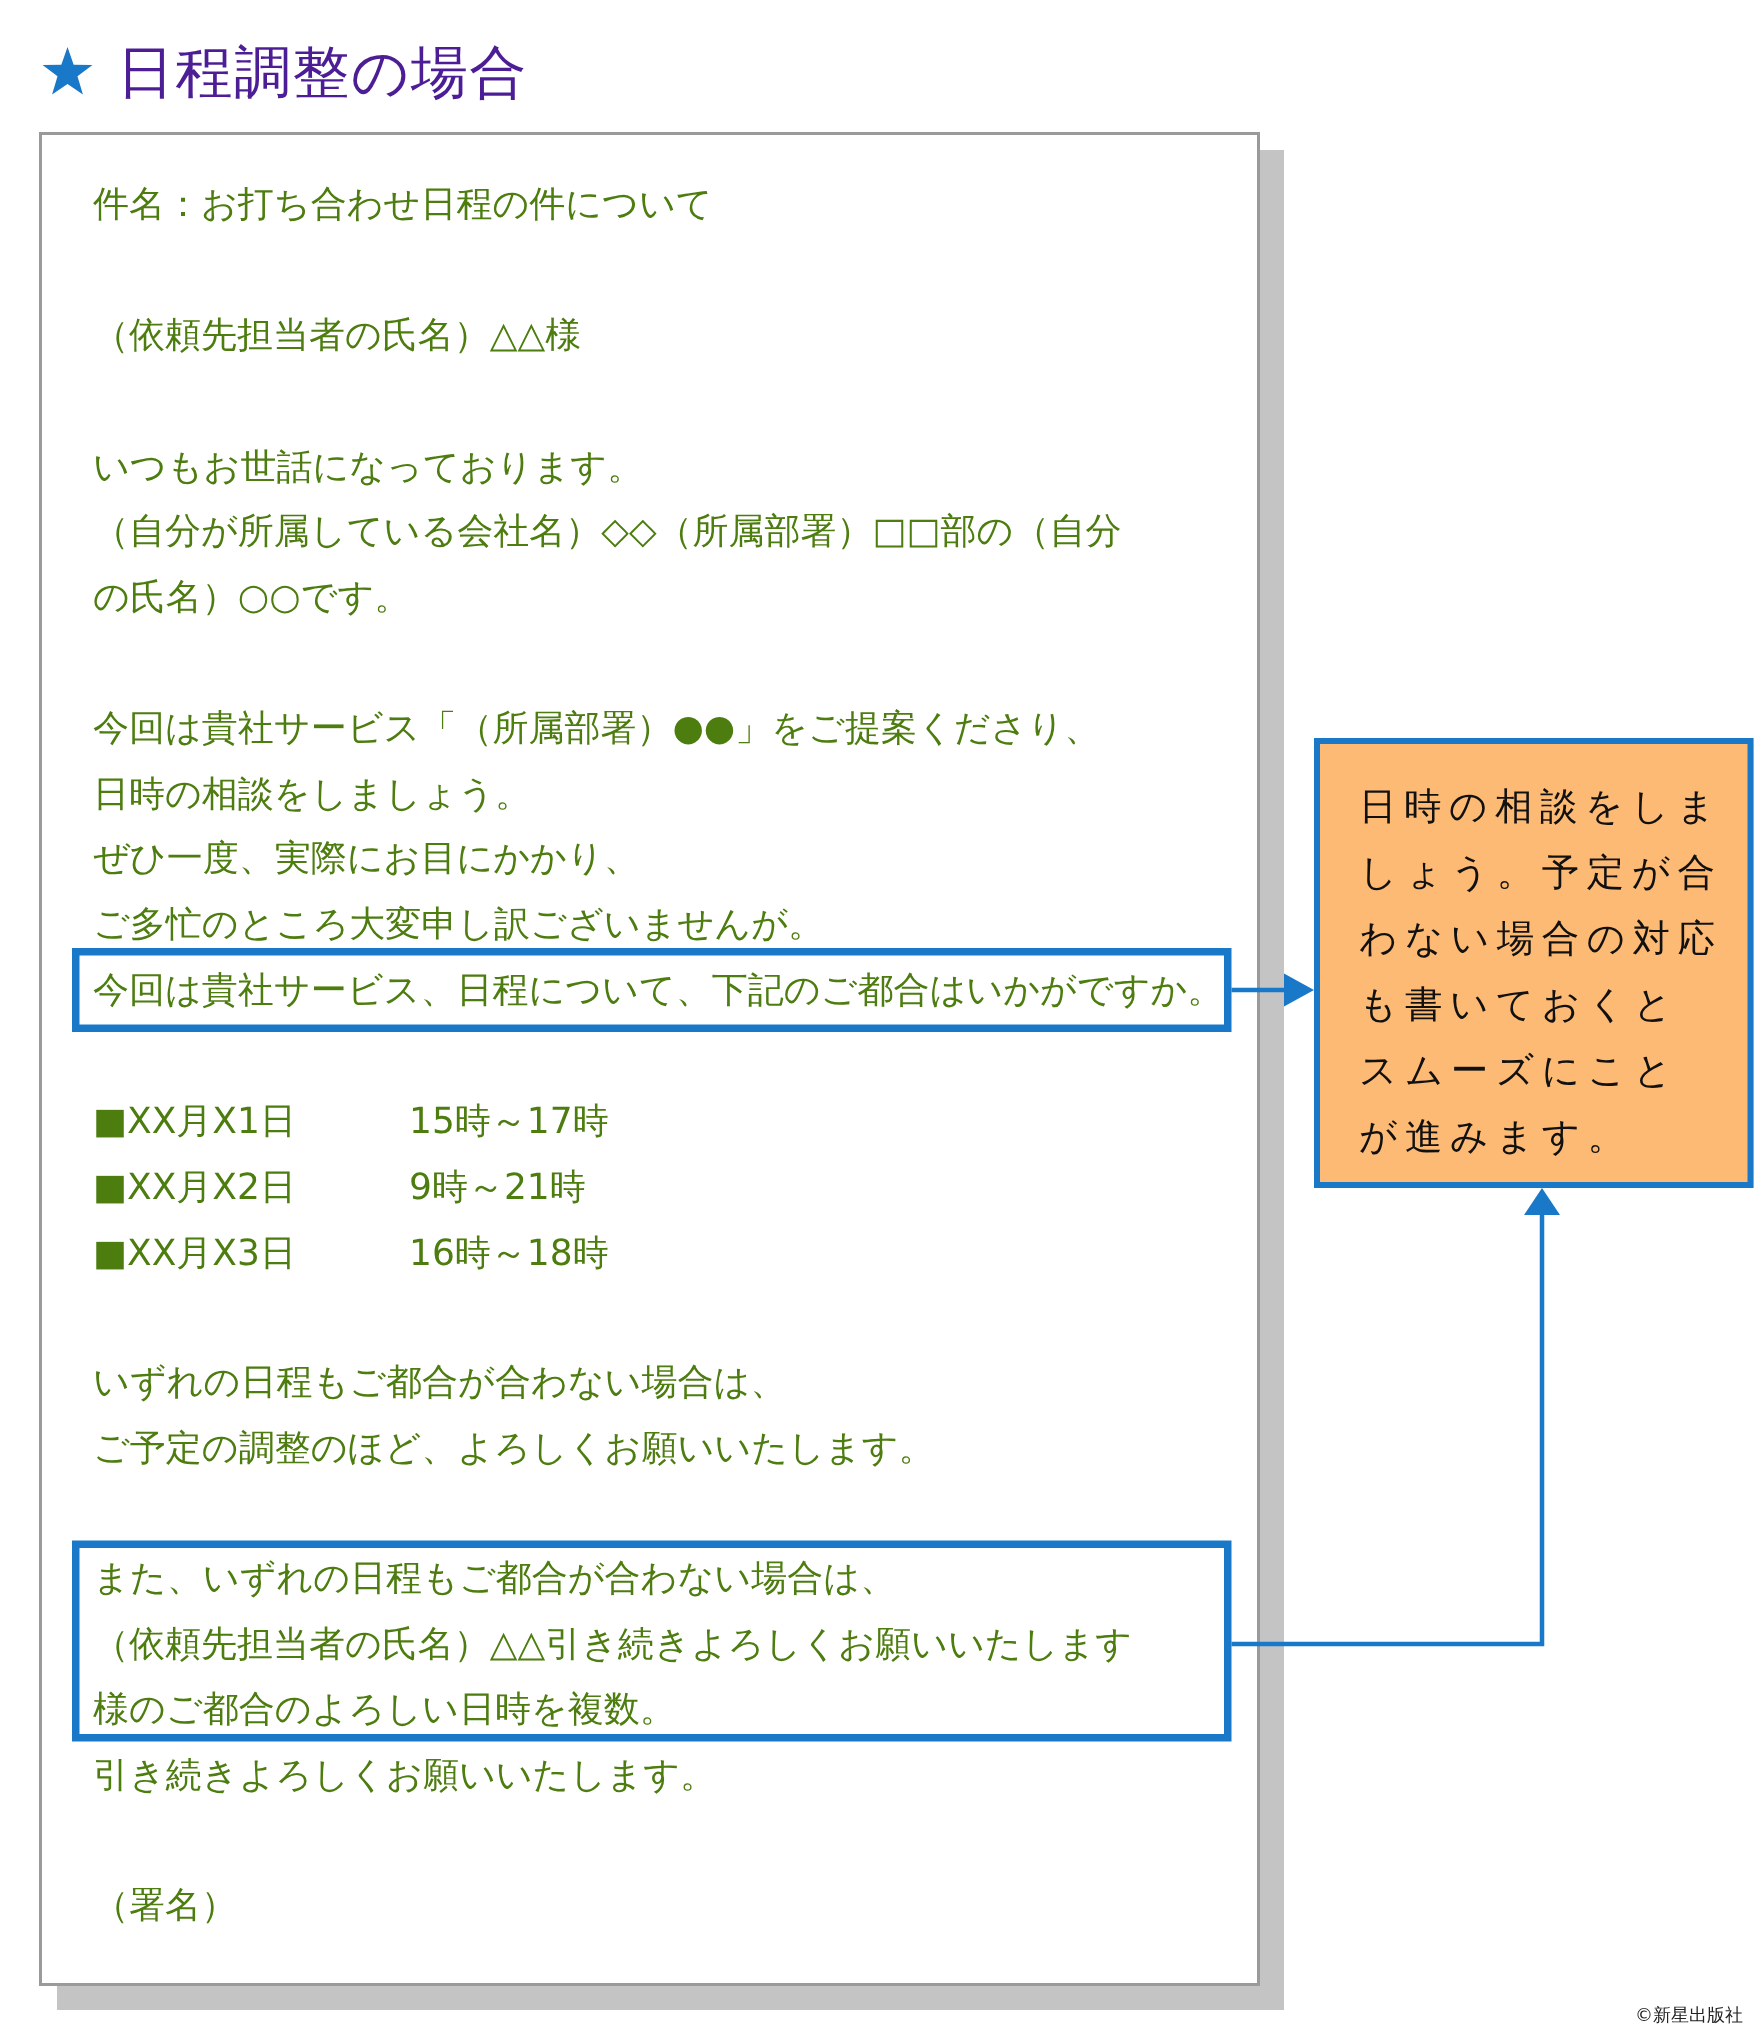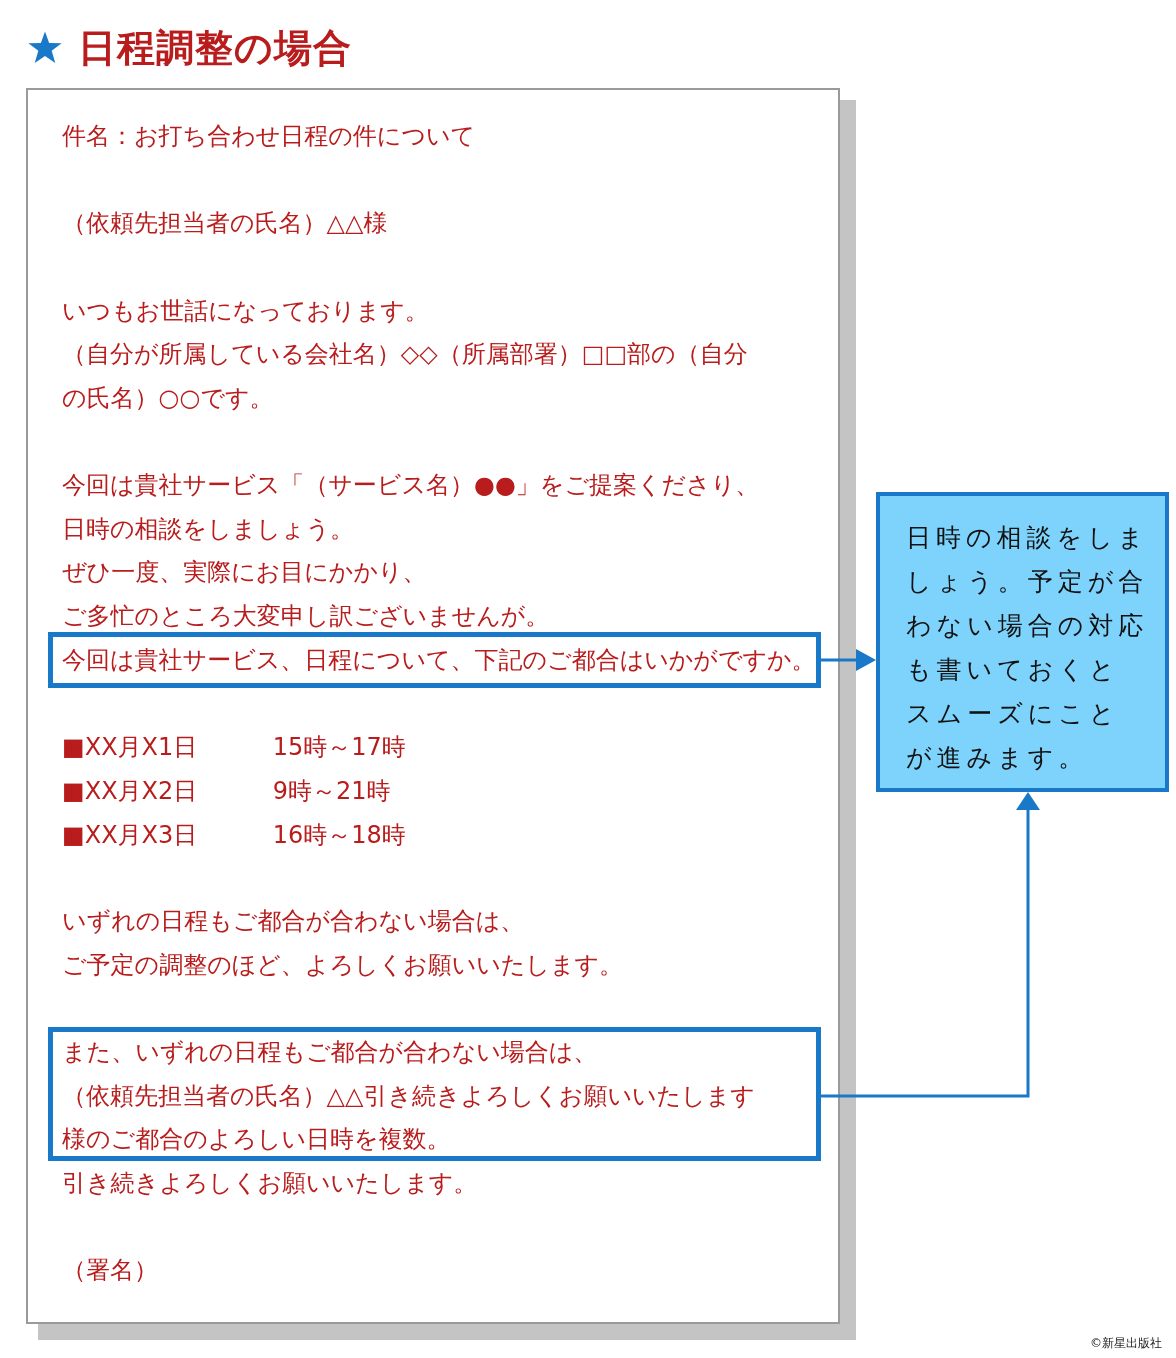--- a/index.html
+++ b/index.html
@@ -26,23 +26,23 @@
     .heading .star {
       color: #1a78c8;
       font-size: 40px;
       line-height: 1;
       width: 40px;
       margin-right: 12px;
     }
     .heading .star svg { display: block; }
     .heading .title {
       font-size: 38px;
-      font-weight: bold;
+      font-weight: normal;
       letter-spacing: 1px;
-      color: #b91c1c;
+      color: #4c1d95;
     }
 
     .page-shadow {
       position: absolute;
       left: 38px;
       top: 100px;
       width: 818px;
       height: 1240px;
       background: #c4c4c4;
     }
@@ -56,40 +56,40 @@
       border: 2px solid #9a9a9a;
       box-sizing: border-box;
     }
 
     .line {
       position: absolute;
       left: 62px;
       font-size: 24px;
       line-height: 30px;
       white-space: nowrap;
-      color: #b91c1c;
+      color: #4d7c0f;
     }
     .schedule-line .date { display: inline-block; width: 188px; }
 
     .highlight {
       position: absolute;
       border: 5px solid #1a78c8;
       box-sizing: border-box;
       background: transparent;
     }
 
     .callout {
       position: absolute;
       left: 876px;
       top: 492px;
       width: 293px;
       height: 300px;
       border: 4px solid #1a78c8;
       box-sizing: border-box;
-      background: #7dd3fc;
+      background: #fdba74;
     }
     .callout .callout-text {
       position: absolute;
       left: 26px;
       top: 20px;
       width: 244px;
       font-size: 25px;
       line-height: 44px;
       letter-spacing: 5px;
       color: #111;
@@ -129,21 +129,21 @@
 <div class="page-shadow"></div>
 <div class="page"></div>
 
 <div class="line" style="top:121px">件名：お打ち合わせ日程の件について</div>
 <div class="line" style="top:208px">（依頼先担当者の氏名）△△様</div>
 
 <div class="line" style="top:296px">いつもお世話になっております。</div>
 <div class="line" style="top:339px">（自分が所属している会社名）◇◇（所属部署）□□部の（自分</div>
 <div class="line" style="top:383px">の氏名）○○です。</div>
 
-<div class="line" style="top:470px">今回は貴社サービス「（サービス名）●●」をご提案くださり、</div>
+<div class="line" style="top:470px">今回は貴社サービス「（所属部署）●●」をご提案くださり、</div>
 <div class="line" style="top:514px">日時の相談をしましょう。</div>
 <div class="line" style="top:557px">ぜひ一度、実際にお目にかかり、</div>
 <div class="line" style="top:601px">ご多忙のところ大変申し訳ございませんが。</div>
 <div class="line" style="top:645px">今回は貴社サービス、日程について、下記のご都合はいかがですか。</div>
 
 <div class="line schedule-line" style="top:732px">
   <span>■</span><span class="date">XX月X1日</span><span>15時～17時</span>
 </div>
 <div class="line schedule-line" style="top:776px">
   <span>■</span><span class="date">XX月X2日</span><span>9時～21時</span>

